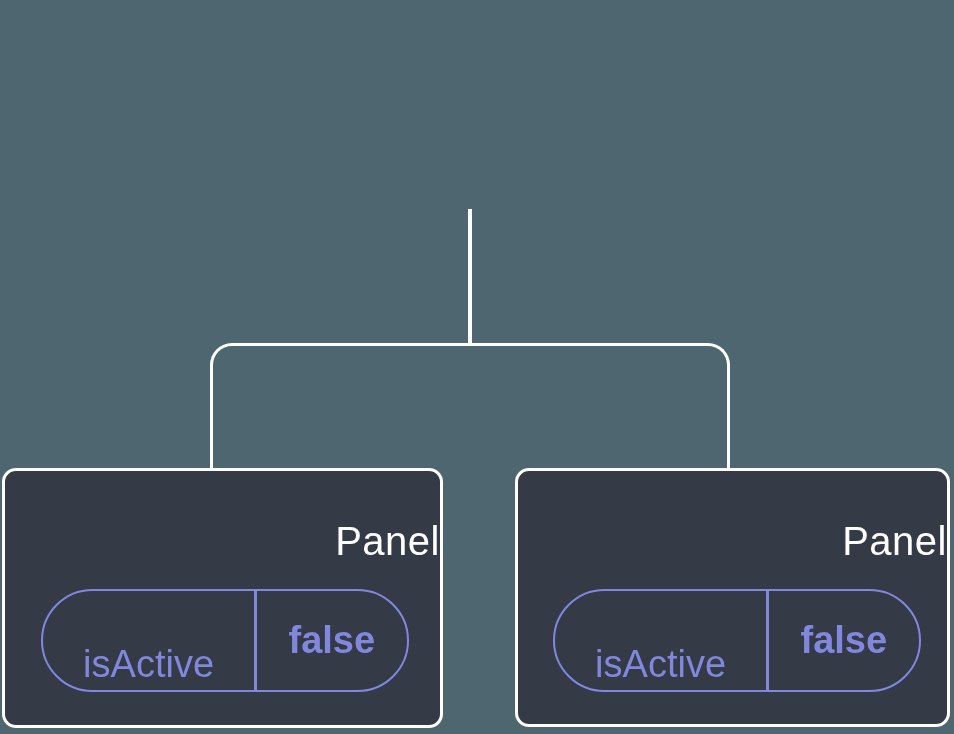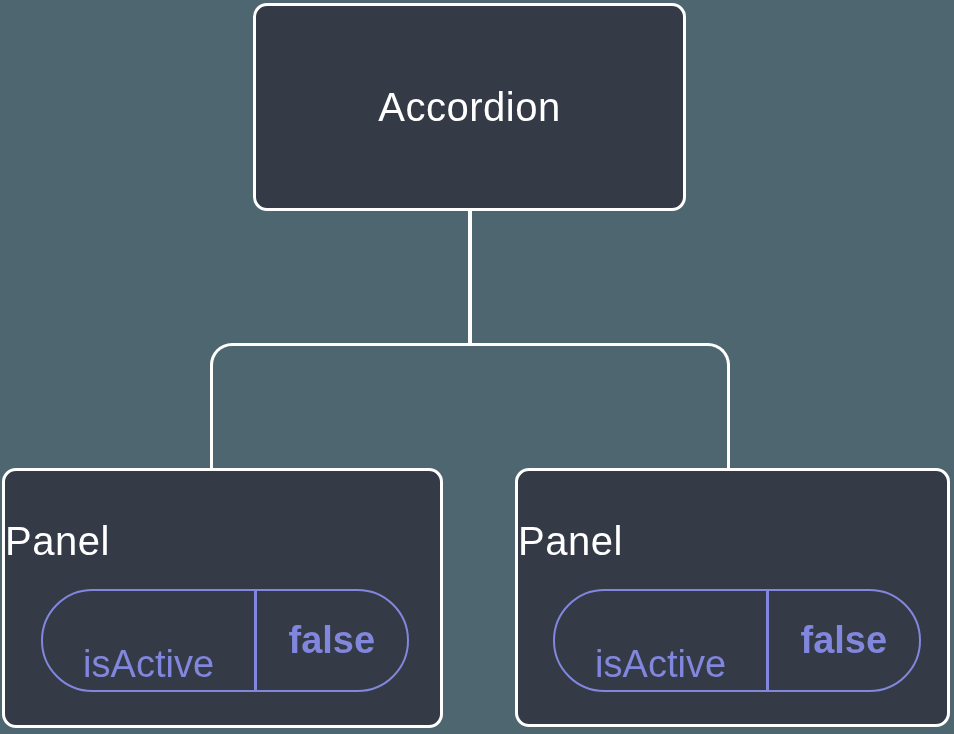--- a/index.html
+++ b/index.html
@@ -33,21 +33,21 @@
   .node-label {
     color: #FFFFFF;
     font-size: 40px;
     font-weight: 500;
     letter-spacing: 0.5px;
     white-space: nowrap;
   }
   .panel-title {
     position: absolute;
     left: 0; right: 0; top: 48px;
-    text-align: left;
+    text-align: right;
   }
   
   .connector-stem {
     position: absolute;
     left: 468px; top: 209px;
     width: 4px; height: 137px;
     background: #FFFFFF;
   }
   .connector-bracket {
     position: absolute;
@@ -87,23 +87,20 @@
     flex: 0 0 auto;
     width: 2.5px;
     background: #8287DE;
   }
 </style>
 </head>
 <body>
 
 <div class="stage">
 
-  <div class="node node-root">
-    <span class="node-label">Accordion</span>
-  </div>
 
   <div class="connector-stem"></div>
   <div class="connector-bracket"></div>
 
   <div class="node node-panel-left">
     <div class="node-label panel-title">Panel</div>
     <div class="state-pill">
       <span class="pill-cell pill-key">isActive</span>
       <span class="pill-divider"></span>
       <span class="pill-cell pill-value">false</span>

